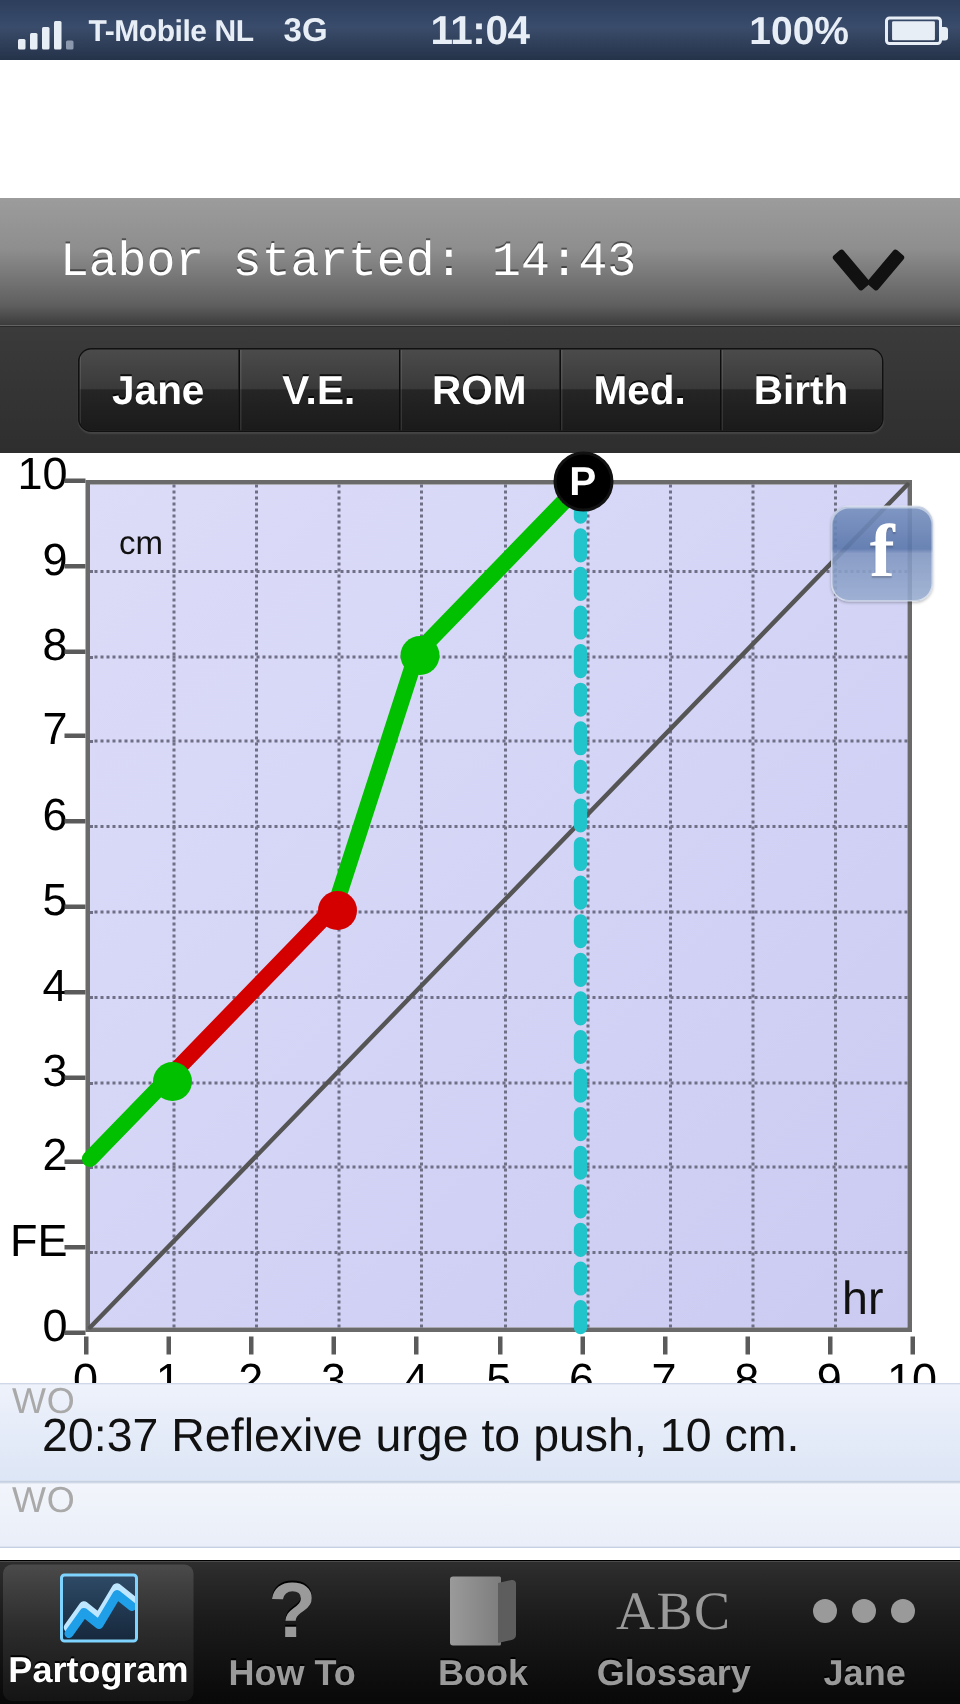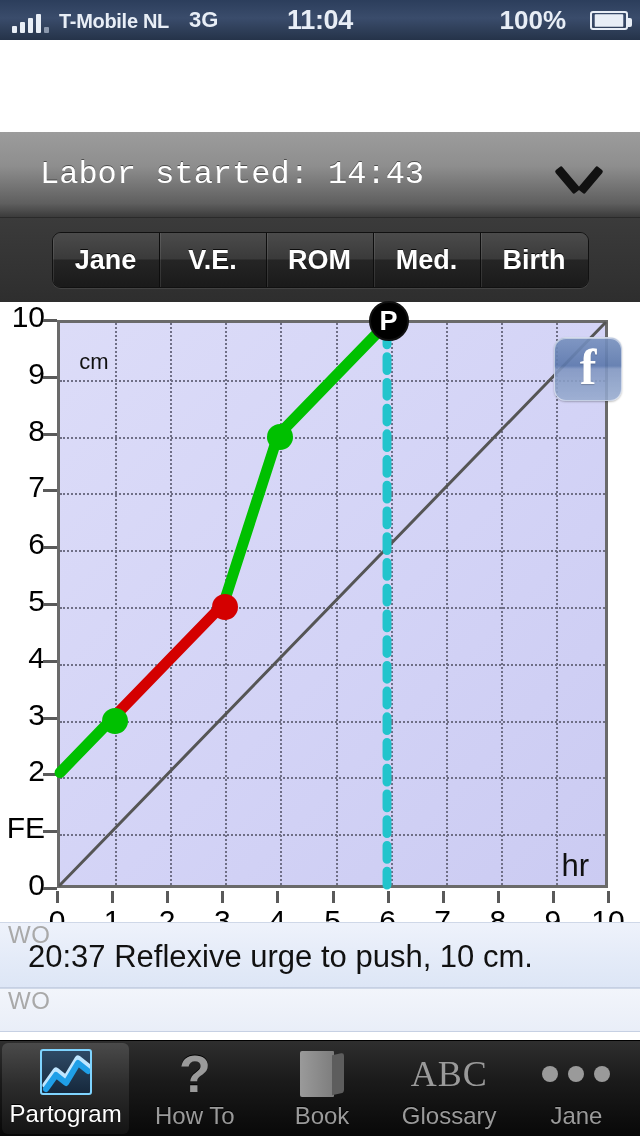--- a/index.html
+++ b/index.html
@@ -112,21 +112,21 @@
   .note-text{ position:absolute; left:28px; top:16px; color:#111; font-size:31px; white-space:nowrap; }
 
   
   .tabbar{ position:absolute; bottom:0; left:0; width:640px; height:96px;
     background:linear-gradient(to bottom,#2e2e2e 0%,#1b1b1b 40%,#080808 100%);
     border-top:1px solid #000; display:flex; }
   .tab{ flex:1; position:relative; display:flex; flex-direction:column; align-items:center;
     justify-content:flex-end; padding-bottom:6px; }
   .tab.active{ background:linear-gradient(to bottom,#4a4a4a 0%,#2d2d2d 45%,#141414 100%);
     border-radius:6px; margin:2px; }
-  .tab-label{ font-size:24px; color:#9a9a9a; font-weight:normal; text-shadow:0 -1px 0 #000; }
+  .tab-label{ font-size:24px; color:#9a9a9a; font-weight:bold; text-shadow:0 -1px 0 #000; }
   .tab.active .tab-label{ color:#fff; }
   .tab-ic{ height:48px; display:flex; align-items:center; justify-content:center; margin-bottom:4px; }
   .ic-chart{ width:52px; height:46px; border:2px solid #7fd4ff; border-radius:3px;
     background:linear-gradient(to bottom,#2e4a66 0%,#16283c 100%); position:relative; overflow:hidden; }
   .ic-q{ color:#9a9a9a; font-size:52px; font-weight:bold; line-height:.85; text-shadow:0 -1px 0 #000; }
   .ic-abc{ color:#9a9a9a; font-size:36px; font-weight:normal; letter-spacing:1px;
     font-family:"Liberation Serif",serif; }
   .ic-book{ width:44px; height:46px; position:relative; }
   .ic-book .cover{ position:absolute; left:0; top:0; width:34px; height:46px;
     background:linear-gradient(to right,#9a9a9a 0%,#7d7d7d 100%); border-radius:2px 1px 1px 2px; }

